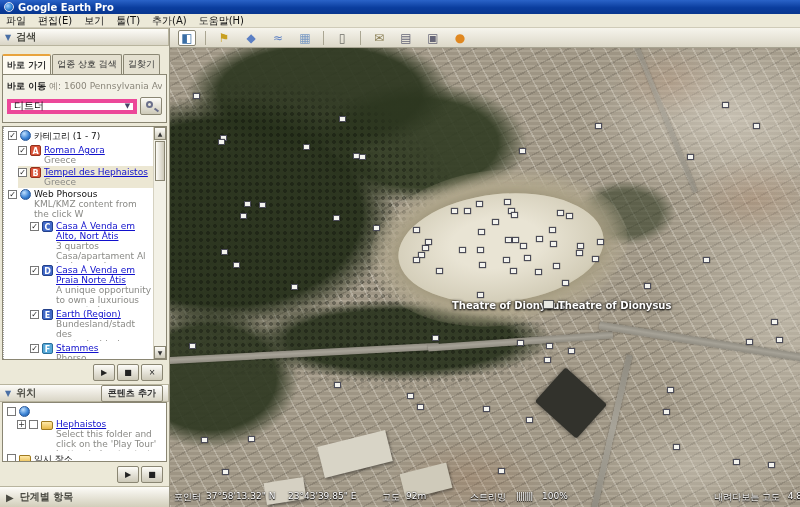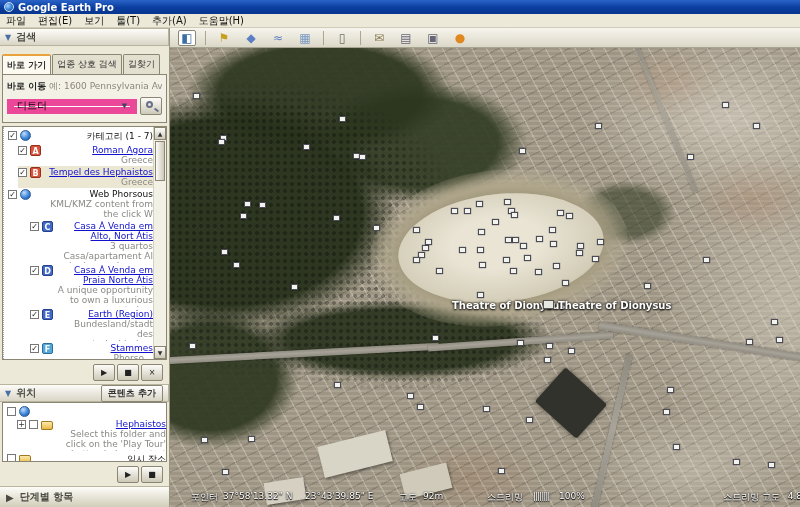--- a/index.html
+++ b/index.html
@@ -29,21 +29,21 @@
 
   .tabs { display:flex; margin:8px 2px 0 2px; gap:1px; font-size:9px; }
   .tab { padding:3px 4px 2px; border:1px solid #8a8673; border-bottom:none; background:#e4e0d0;
     border-radius:2px 2px 0 0; color:#333; white-space:nowrap; }
   .tab.active { background:#fdfaf1; border-top:2px solid #e8a33d; font-weight:bold; }
   .tab-body { border:1px solid #8a8673; margin:0 2px; background:#f3f1e6; padding:5px 4px 7px; }
   .flyto-line { font-size:9px; white-space:nowrap; overflow:hidden; margin-bottom:4px; }
   .flyto-label { font-weight:bold; color:#222; }
   .flyto-hint { color:#8a867a; }
   .inputrow { display:flex; gap:3px; align-items:center; }
-  .combo { flex:1; display:flex; align-items:center; background:#fff; border:7px solid #ec4899; height:15px; }
+  .combo { flex:1; display:flex; align-items:center; background:#fff; border:4px solid #ec4899; height:15px; }
   .combo input { flex:1; border:none; outline:none; font-size:10px; padding:0 3px; width:60px;
     font-family:inherit; background:transparent; }
   .combo .drop { width:11px; height:14px; font-size:7px; color:#446; display:flex; align-items:center; justify-content:center; }
   .search-btn { width:22px; height:18px; background:linear-gradient(180deg,#fdfcf8,#cdc9b8);
     border:1px solid #8a8673; border-radius:2px; position:relative; }
   .mag { position:absolute; left:5px; top:3px; width:7px; height:7px; border:2px solid #6a6f8a; border-radius:50%; }
   .mag::after { content:""; position:absolute; left:6px; top:6px; width:5px; height:2px; background:#6a6f8a; transform:rotate(40deg); }
 
   .results { flex:1; margin:3px 2px 0 2px; background:#fff; border:1px solid #8a8673;
     display:flex; overflow:hidden; }
@@ -60,21 +60,21 @@
   .expander::after { content:"+"; }
   .licon { width:11px; height:11px; min-width:11px; border-radius:2px; color:#fff; font-size:8px; font-weight:bold;
     line-height:11px; text-align:center; border:1px solid #833; }
   .licon.red { background:#d9543a; border-color:#93301c; }
   .licon.blue { background:#4169c8; border-color:#24418a; }
   .licon.cyan { background:#55a8d8; border-color:#2a6e99; }
   .gicon { width:11px; height:11px; min-width:11px; border-radius:50%;
     background:radial-gradient(circle at 35% 30%, #bfe0ff, #3f86d6 55%, #14509e); border:1px solid #2c5a9a; }
   .ficon { width:12px; height:9px; min-width:12px; background:linear-gradient(180deg,#ffe9a8,#e8b94a);
     border:1px solid #a07a20; border-radius:1px 2px 2px 1px; margin-top:2px; }
-  .rtext { flex:1; overflow:hidden;text-align:right; }
+  .rtext { flex:1; overflow:hidden; }
   .rlink { color:#1111cc; text-decoration:underline; display:block; max-height:22px; overflow:hidden; }
   .rname { color:#111; display:block; }
   .rdesc { color:#8a8a86; max-height:22px; overflow:hidden; }
   .scrollbar { width:13px; background:#f3f1e6; border-left:1px solid #d5d1c0; display:flex; flex-direction:column; }
   .sb-arrow { height:13px; background:linear-gradient(180deg,#fdfcf8,#cdc9b8); border:1px solid #8a8673;
     font-size:6px; color:#333; text-align:center; line-height:12px; }
   .sb-thumb { height:40px; margin:1px; background:linear-gradient(90deg,#fdfcf8,#cdc9b8); border:1px solid #8a8673; }
   .sb-track { flex:1; }
 
   .btnrow { height:24px; display:flex; justify-content:flex-end; align-items:center; gap:2px; padding:2px 6px; }
@@ -130,21 +130,21 @@
     transform:rotate(-6deg); box-shadow:0 0 14px 4px rgba(120,112,88,.45); }
   .road { position:absolute; background:linear-gradient(180deg,#8f8b80,#a7a398 45%,#8f8b80); box-shadow:0 0 2px rgba(0,0,0,.4); }
   .bldg { position:absolute; }
   .photo-icon { position:absolute; width:7px; height:6px; background:#f4f4ef; border:1px solid #4c4c58;
     box-shadow:0 0 1px rgba(0,0,0,.65); }
   .map-label { position:absolute; color:#fff; font-weight:bold; font-size:10px; white-space:nowrap;
     text-shadow:0 1px 2px #000, 0 0 3px #000; }
   .label-cam { position:absolute; width:11px; height:9px; background:#e8e8e2; border:1px solid #555; box-shadow:0 1px 2px rgba(0,0,0,.6); }
   .statusbar { position:absolute; left:0; right:0; bottom:2px; height:14px; color:#fff; font-size:9px;
     text-shadow:0 1px 1px #000, 0 0 2px #000; white-space:nowrap; overflow:hidden; }
-  .statusbar span { position:absolute;margin-left:17px; }
+  .statusbar span { position:absolute; }
 </style>
 </head>
 <body>
 
 <div class="titlebar">
   <span class="app-icon"></span>
   <span>Google Earth Pro</span>
 </div>
 
 <div class="menubar">
@@ -378,21 +378,21 @@
 
       <div class="statusbar">
         <span style="left:4px">포인터</span>
         <span style="left:36px">37°58'13.32" N</span>
         <span style="left:118px">23°43'39.85" E</span>
         <span style="left:212px">고도</span>
         <span style="left:236px">92m</span>
         <span style="left:300px">스트리밍</span>
         <span style="left:346px; letter-spacing:-1px">||||||||</span>
         <span style="left:372px">100%</span>
-        <span style="right:20px">스트리밍 고도</span>
+        <span style="right:20px">내려다보는 고도</span>
         <span style="right:-2px">4.8</span>
       </div>
     <div class="photo-icon" style="left: 379.912px; top: 192.618px;"></div>
         <div class="photo-icon" style="left: 337.686px; top: 160.469px;"></div>
         <div class="photo-icon" style="left: 341.805px; top: 189.292px;"></div>
         <div class="photo-icon" style="left: 407.294px; top: 194.874px;"></div>
         <div class="photo-icon" style="left: 379.082px; top: 179.295px;"></div>
         <div class="photo-icon" style="left: 406.233px; top: 201.84px;"></div>
         <div class="photo-icon" style="left: 288.988px; top: 199.456px;"></div>
         <div class="photo-icon" style="left: 340.2px; top: 219.585px;"></div>

